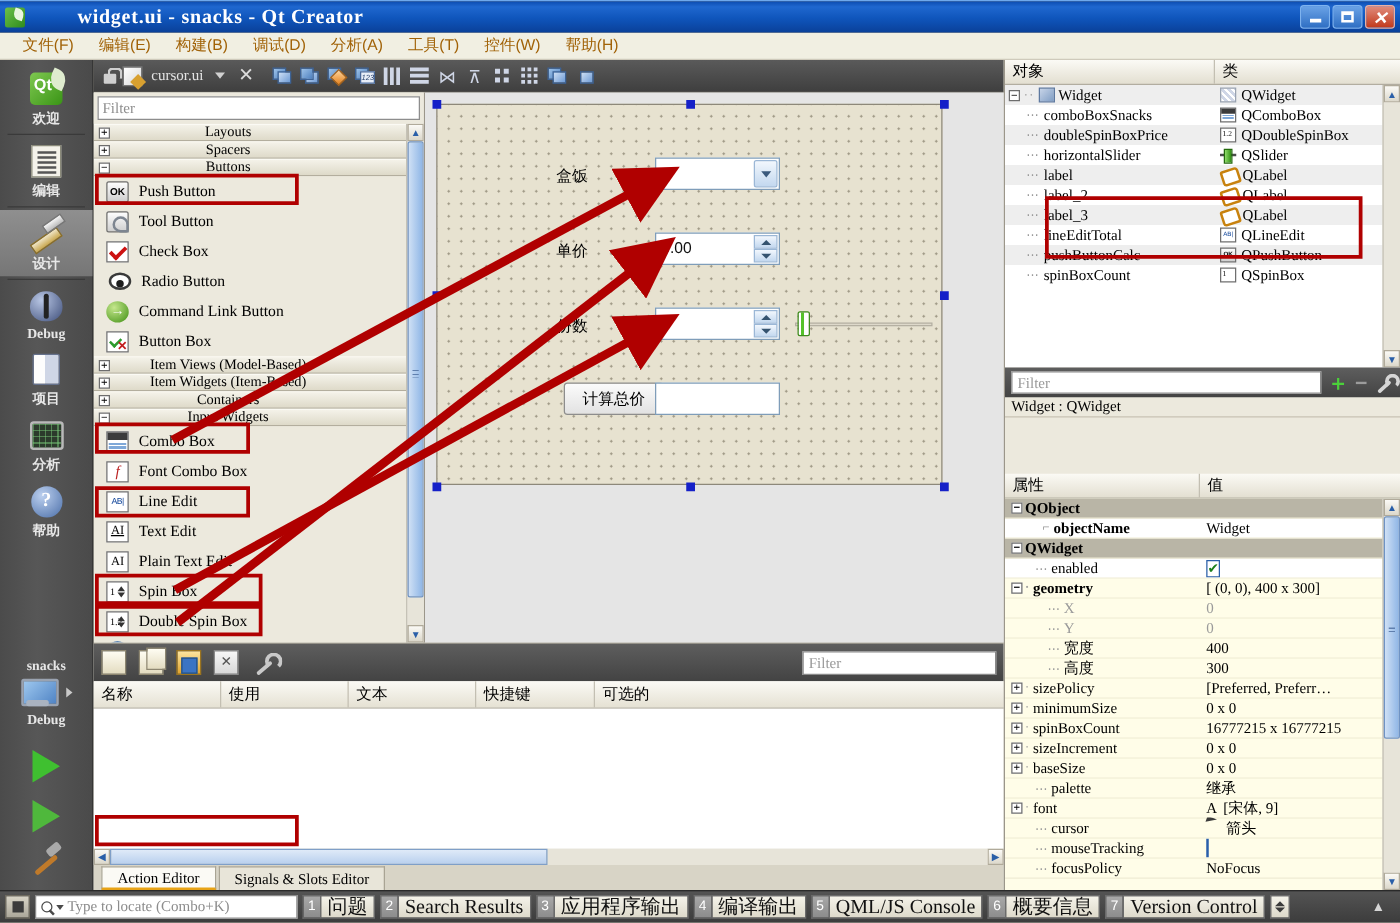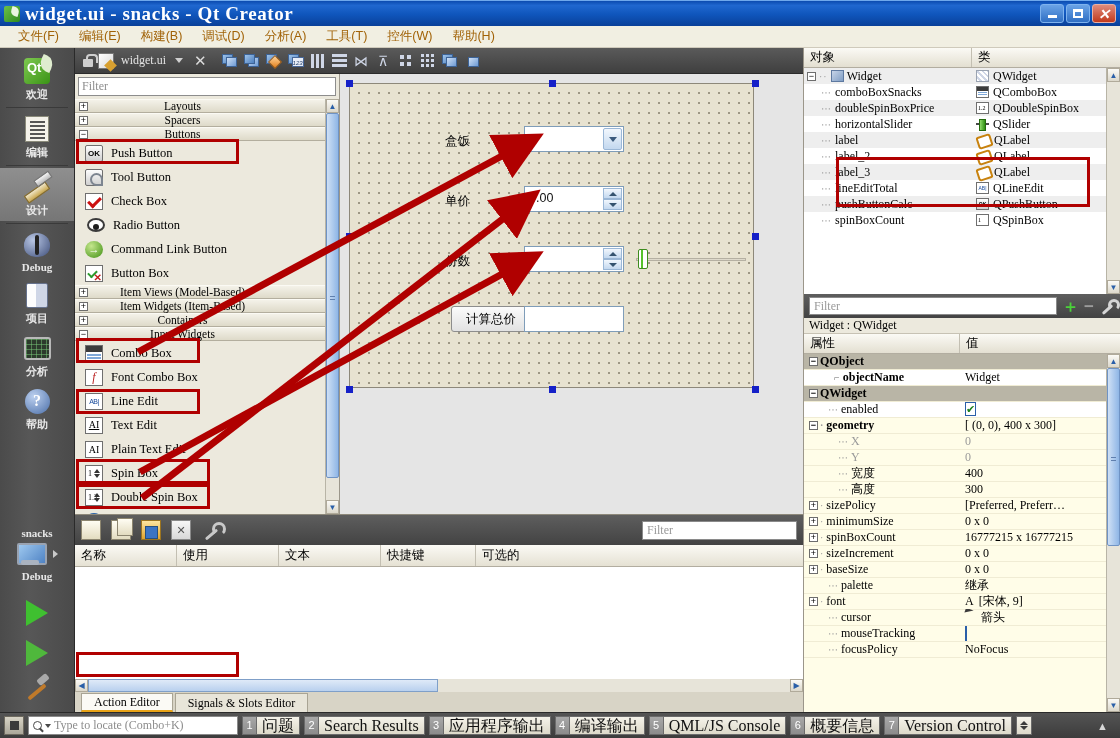--- a/index.html
+++ b/index.html
@@ -22,22 +22,22 @@
   .title-icon {
     width:16px; height:16px; margin-right:5px; border-radius:2px;
     background:linear-gradient(135deg,#6cc04a,#2f8b1d);
     position:relative; flex:0 0 16px;
   }
   .title-icon::after{
     content:""; position:absolute; right:1px; top:1px; width:8px; height:9px;
     background:#e9f5e0; border-radius:0 60% 0 60%; transform:rotate(18deg);
   }
   .title-text {
-    color:#ffffff; font-size:19px; font-weight:bold; letter-spacing:.6px;
-    font-family:"Liberation Serif", serif; white-space:nowrap;
+    color:#ffffff; font-size:16px; font-weight:bold; letter-spacing:.6px;
+    font-family:"Liberation Serif", serif; white-space:nowrap;margin-left:37px;
   }
   .win-btns { margin-left:auto; display:flex; gap:2px; padding-right:2px; }
   .win-btn {
     width:24px; height:19px; border:1px solid #7fb3ee; border-radius:3px;
     background:linear-gradient(to bottom,#6ba3e6,#2f6fc4);
     display:flex; align-items:center; justify-content:center;
     color:#fff; font-size:11px; line-height:1;
   }
   .win-btn.close { background:linear-gradient(to bottom,#e08c7d,#c23a1c); border-color:#eab0a3; }
   .win-btn i { display:block; }
@@ -323,21 +323,21 @@
   .prop-filterbar input::placeholder{color:#999;}
   .pf-plus{color:#4bd13a;font-size:17px;font-weight:bold;line-height:1;font-family:"Liberation Sans",sans-serif;}
   .pf-minus{color:#9c9c9c;font-size:17px;font-weight:bold;line-height:1;font-family:"Liberation Sans",sans-serif;}
   .pf-wrench{width:16px;height:16px;position:relative;}
   .pf-wrench::before{content:"";position:absolute;left:2px;top:10px;width:13px;height:3px;background:#d6d6d6;transform:rotate(-42deg);border-radius:2px;}
   .pf-wrench::after{content:"";position:absolute;left:9px;top:1px;width:6px;height:6px;border:3px solid #d6d6d6;border-radius:50%;border-bottom-color:transparent;}
 
   .prop-objline{height:16px;flex:0 0 16px;background:#ece9dd;font-size:12px;
     font-family:"Liberation Serif",serif;padding:0 5px;display:flex;align-items:center;border-bottom:1px solid #c7c2b4;}
   .prop-header{height:20px;flex:0 0 20px;display:flex;background:linear-gradient(to bottom,#fbfaf5,#e3dfd1);
-    border-bottom:1px solid #b2ada0;}
+    border-bottom:1px solid #b2ada0;margin-top:45px;}
   .prop-header .th{padding:1px 6px;font-size:12.5px;color:#000;font-family:"Liberation Sans",sans-serif;}
   .prop-header .th.c1{width:156px;border-right:1px solid #c3bfb2;}
   .proplist{flex:1 1 auto;display:flex;overflow:hidden;background:#fffde8;}
   .pl-rows{flex:1 1 auto;}
   .pl-row{height:16px;display:flex;align-items:center;font-size:12px;
     font-family:"Liberation Serif",serif;color:#000;border-bottom:1px solid #f0ecd4;}
   .pl-row.group{background:#b9b5a6;font-weight:bold;}
   .pl-row.yellow{background:#fffde8;}
   .pl-row.white{background:#ffffff;}
   .pl-name{width:156px;display:flex;align-items:center;gap:2px;overflow:hidden;white-space:nowrap;padding-left:2px;}
@@ -486,21 +486,21 @@
             <span class="ic-hammer"></span>
           </div>
       </div>
     </div>
 
     <div class="center">
 
       <div class="edittoolbar">
         <span class="tb-lock"></span>
         <span class="tb-file"></span>
-        <span class="tb-fname">widget.ui</span>
+        <span class="tb-fname">cursor.ui</span>
         <span class="tb-caret"></span>
         <span class="tb-x">✕</span>
         <span class="tb-btn">
             <i class="g-blue"></i>
             <i class="g-blue2"></i>
           </span>
         <span class="tb-btn">
             <i class="g-blue2"></i>
             <i class="g-blue"></i>
           </span>

